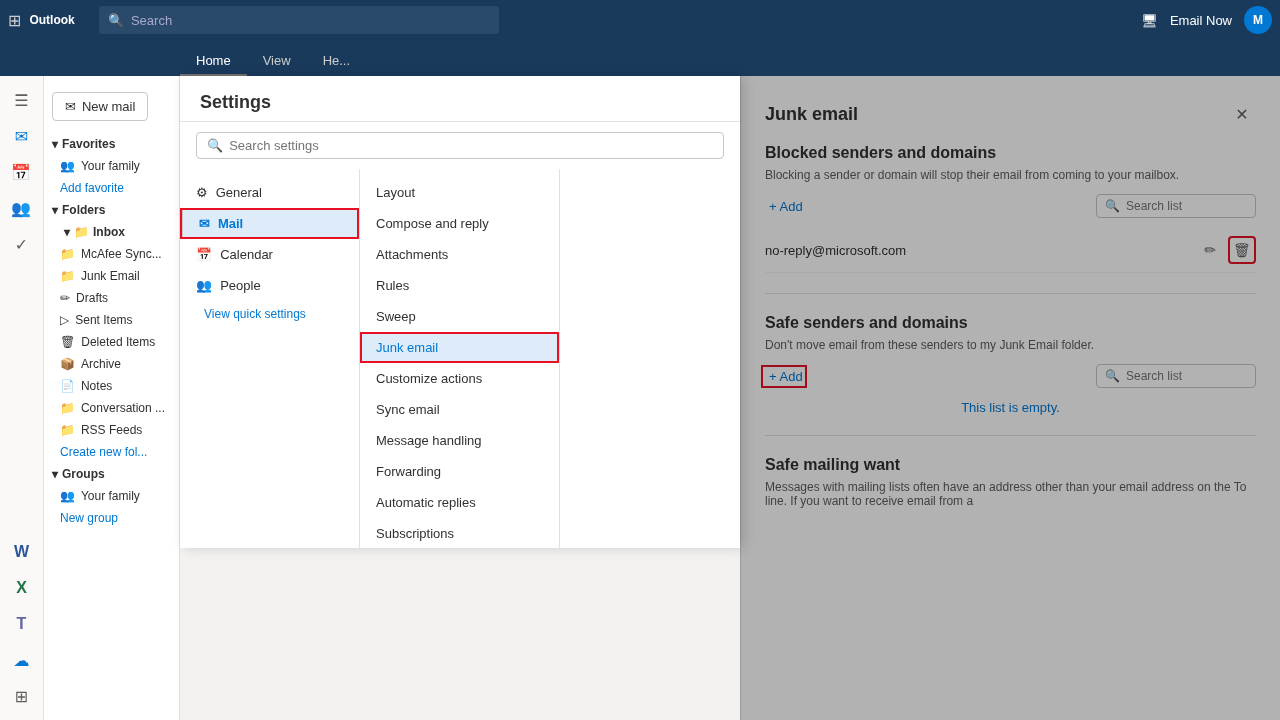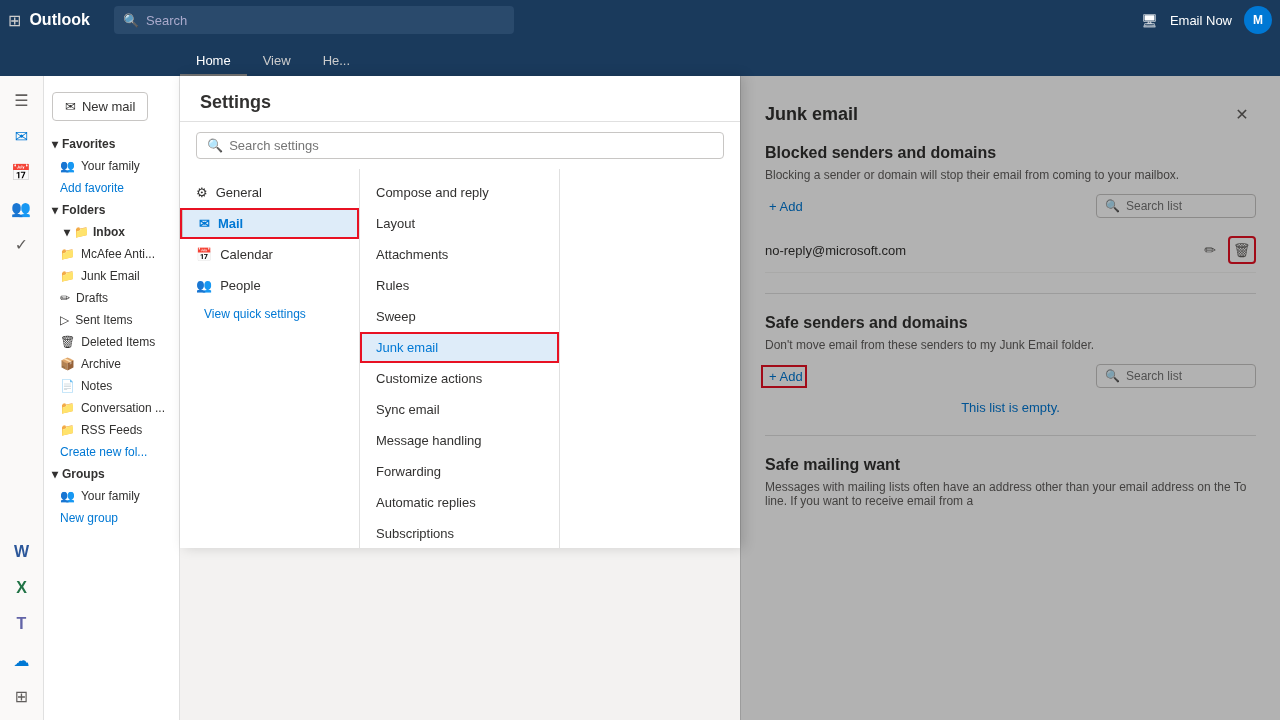--- a/index.html
+++ b/index.html
@@ -7,21 +7,21 @@
 
     
     .top-bar {
       height: 40px;
       background: #1a3a5c;
       display: flex;
       align-items: center;
       padding: 0 8px;
       gap: 8px;
     }
-    .top-bar-logo { color: #fff; font-size: 16px; font-weight: 600; display: flex; align-items: center; gap: 6px; }
+    .top-bar-logo { color: #fff; font-size: 12px; font-weight: 600; display: flex; align-items: center; gap: 6px; }
     .search-bar {
       flex: 1;
       max-width: 400px;
       margin-left: 16px;
       background: #2a4a6c;
       border-radius: 4px;
       display: flex;
       align-items: center;
       padding: 0 10px;
       gap: 6px;
@@ -395,21 +395,21 @@
     <span>▾</span>
     <span>Folders</span>
   </div>
   <div class="section-header" style="padding-left:20px;">
     <span>▾</span>
     <span>📁</span>
     <span>Inbox</span>
   </div>
   <div class="sidebar-item">
     <span>📁</span>
-    <span>McAfee Anti...</span>
+    <span>McAfee Sync...</span>
   </div>
   <div class="sidebar-item">
     <span>📁</span>
     <span>Junk Email</span>
   </div>
   <div class="sidebar-item">
     <span>✏</span>
     <span>Drafts</span>
   </div>
   <div class="sidebar-item">
@@ -479,22 +479,22 @@
       <div class="cat-item">
         <span>👥</span>
         <span>People</span>
       </div>
       <div class="settings-sub-link">
         <span>View quick settings</span>
       </div>
     </div>
 
     <div class="settings-menu">
+      <div class="menu-item">Layout</div>
       <div class="menu-item">Compose and reply</div>
-      <div class="menu-item">Layout</div>
       <div class="menu-item">Attachments</div>
       <div class="menu-item">Rules</div>
       <div class="menu-item">Sweep</div>
       <div class="menu-item active">Junk email</div>
       <div class="menu-item">Customize actions</div>
       <div class="menu-item">Sync email</div>
       <div class="menu-item">Message handling</div>
       <div class="menu-item">Forwarding</div>
       <div class="menu-item">Automatic replies</div>
       <div class="menu-item">Subscriptions</div>

